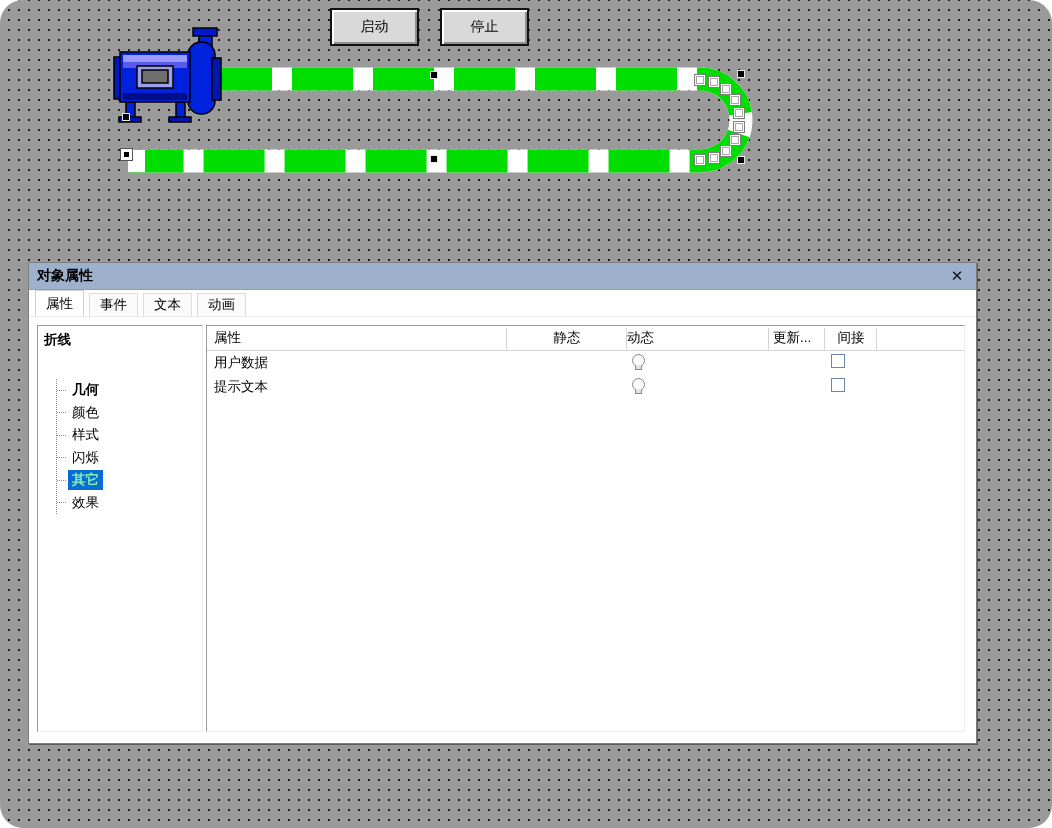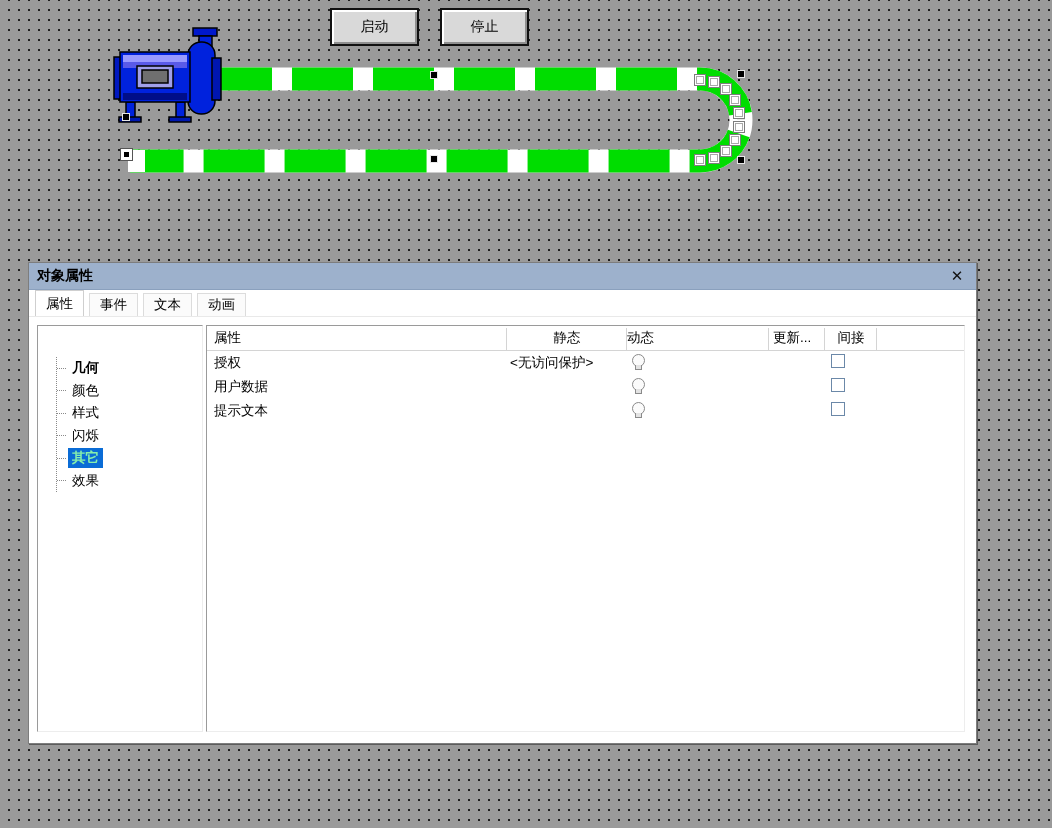--- a/index.html
+++ b/index.html
@@ -4,21 +4,21 @@
 <style>
   * { margin:0; padding:0; box-sizing:border-box; }
   html,body { width:1052px; height:828px; overflow:hidden;
     font-family:"Liberation Sans","DejaVu Sans",sans-serif; }
 
   
   .canvas {
     position:relative; width:1052px; height:828px;
     background-color:#9a9a9a;
     background-image:radial-gradient(circle, #1e1e1e 0.9px, transparent 1.1px);
-    background-size:10px 10px; background-position:4px 5px;
+    background-size:10px 10px; background-position:4px 5px;border-radius:23px;
   }
 
   
   .hmi-btn {
     position:absolute; width:89px; height:38px;
     background:#d9d9d9; border:2px solid #111;
     box-shadow:inset 2px 2px 0 #ffffff, inset -2px -2px 0 #8f8f8f;
     display:flex; align-items:center; justify-content:center;
     font-size:14px; color:#000; cursor:pointer;
   }
@@ -179,20 +179,21 @@
     <div class="tab-strip">
       <div class="tab active">属性</div>
       <div class="tab">事件</div>
       <div class="tab">文本</div>
       <div class="tab">动画</div>
     </div>
 
     <div class="dialog-body">
 
       <div class="tree-panel">
+        <div class="tree-root">折线</div>
         <ul class="tree-items" id="tree-items">
   <li class="bold">
               <span>几何</span>
             </li>
 
   <li>
               <span>颜色</span>
             </li>
 
   <li>
@@ -221,28 +222,20 @@
           <span class="h h-upd">更新...</span>
           <span class="h h-ind">间接</span>
           <div class="sep" style="left:299px"></div>
           <div class="sep" style="left:419px"></div>
           <div class="sep" style="left:561px"></div>
           <div class="sep" style="left:617px"></div>
           <div class="sep" style="left:669px"></div>
         </div>
         <div id="grid-rows">
 
-  <div class="grid-row">
-    <span class="c c-prop">授权</span>
-    <span class="c c-static">&lt;无访问保护&gt;</span>
-    <span class="bulb-wrap"><span class="bulb gray"></span></span>
-    <span class="c c-dyn"></span>
-    <span class="c c-upd"></span>
-    <span class="checkbox"></span>
-  </div>
 
 
   <div class="grid-row">
     <span class="c c-prop">用户数据</span>
     <span class="c c-static"></span>
     <span class="bulb-wrap"><span class="bulb gray"></span></span>
     <span class="c c-dyn"></span>
     <span class="c c-upd"></span>
     <span class="checkbox"></span>
   </div>

